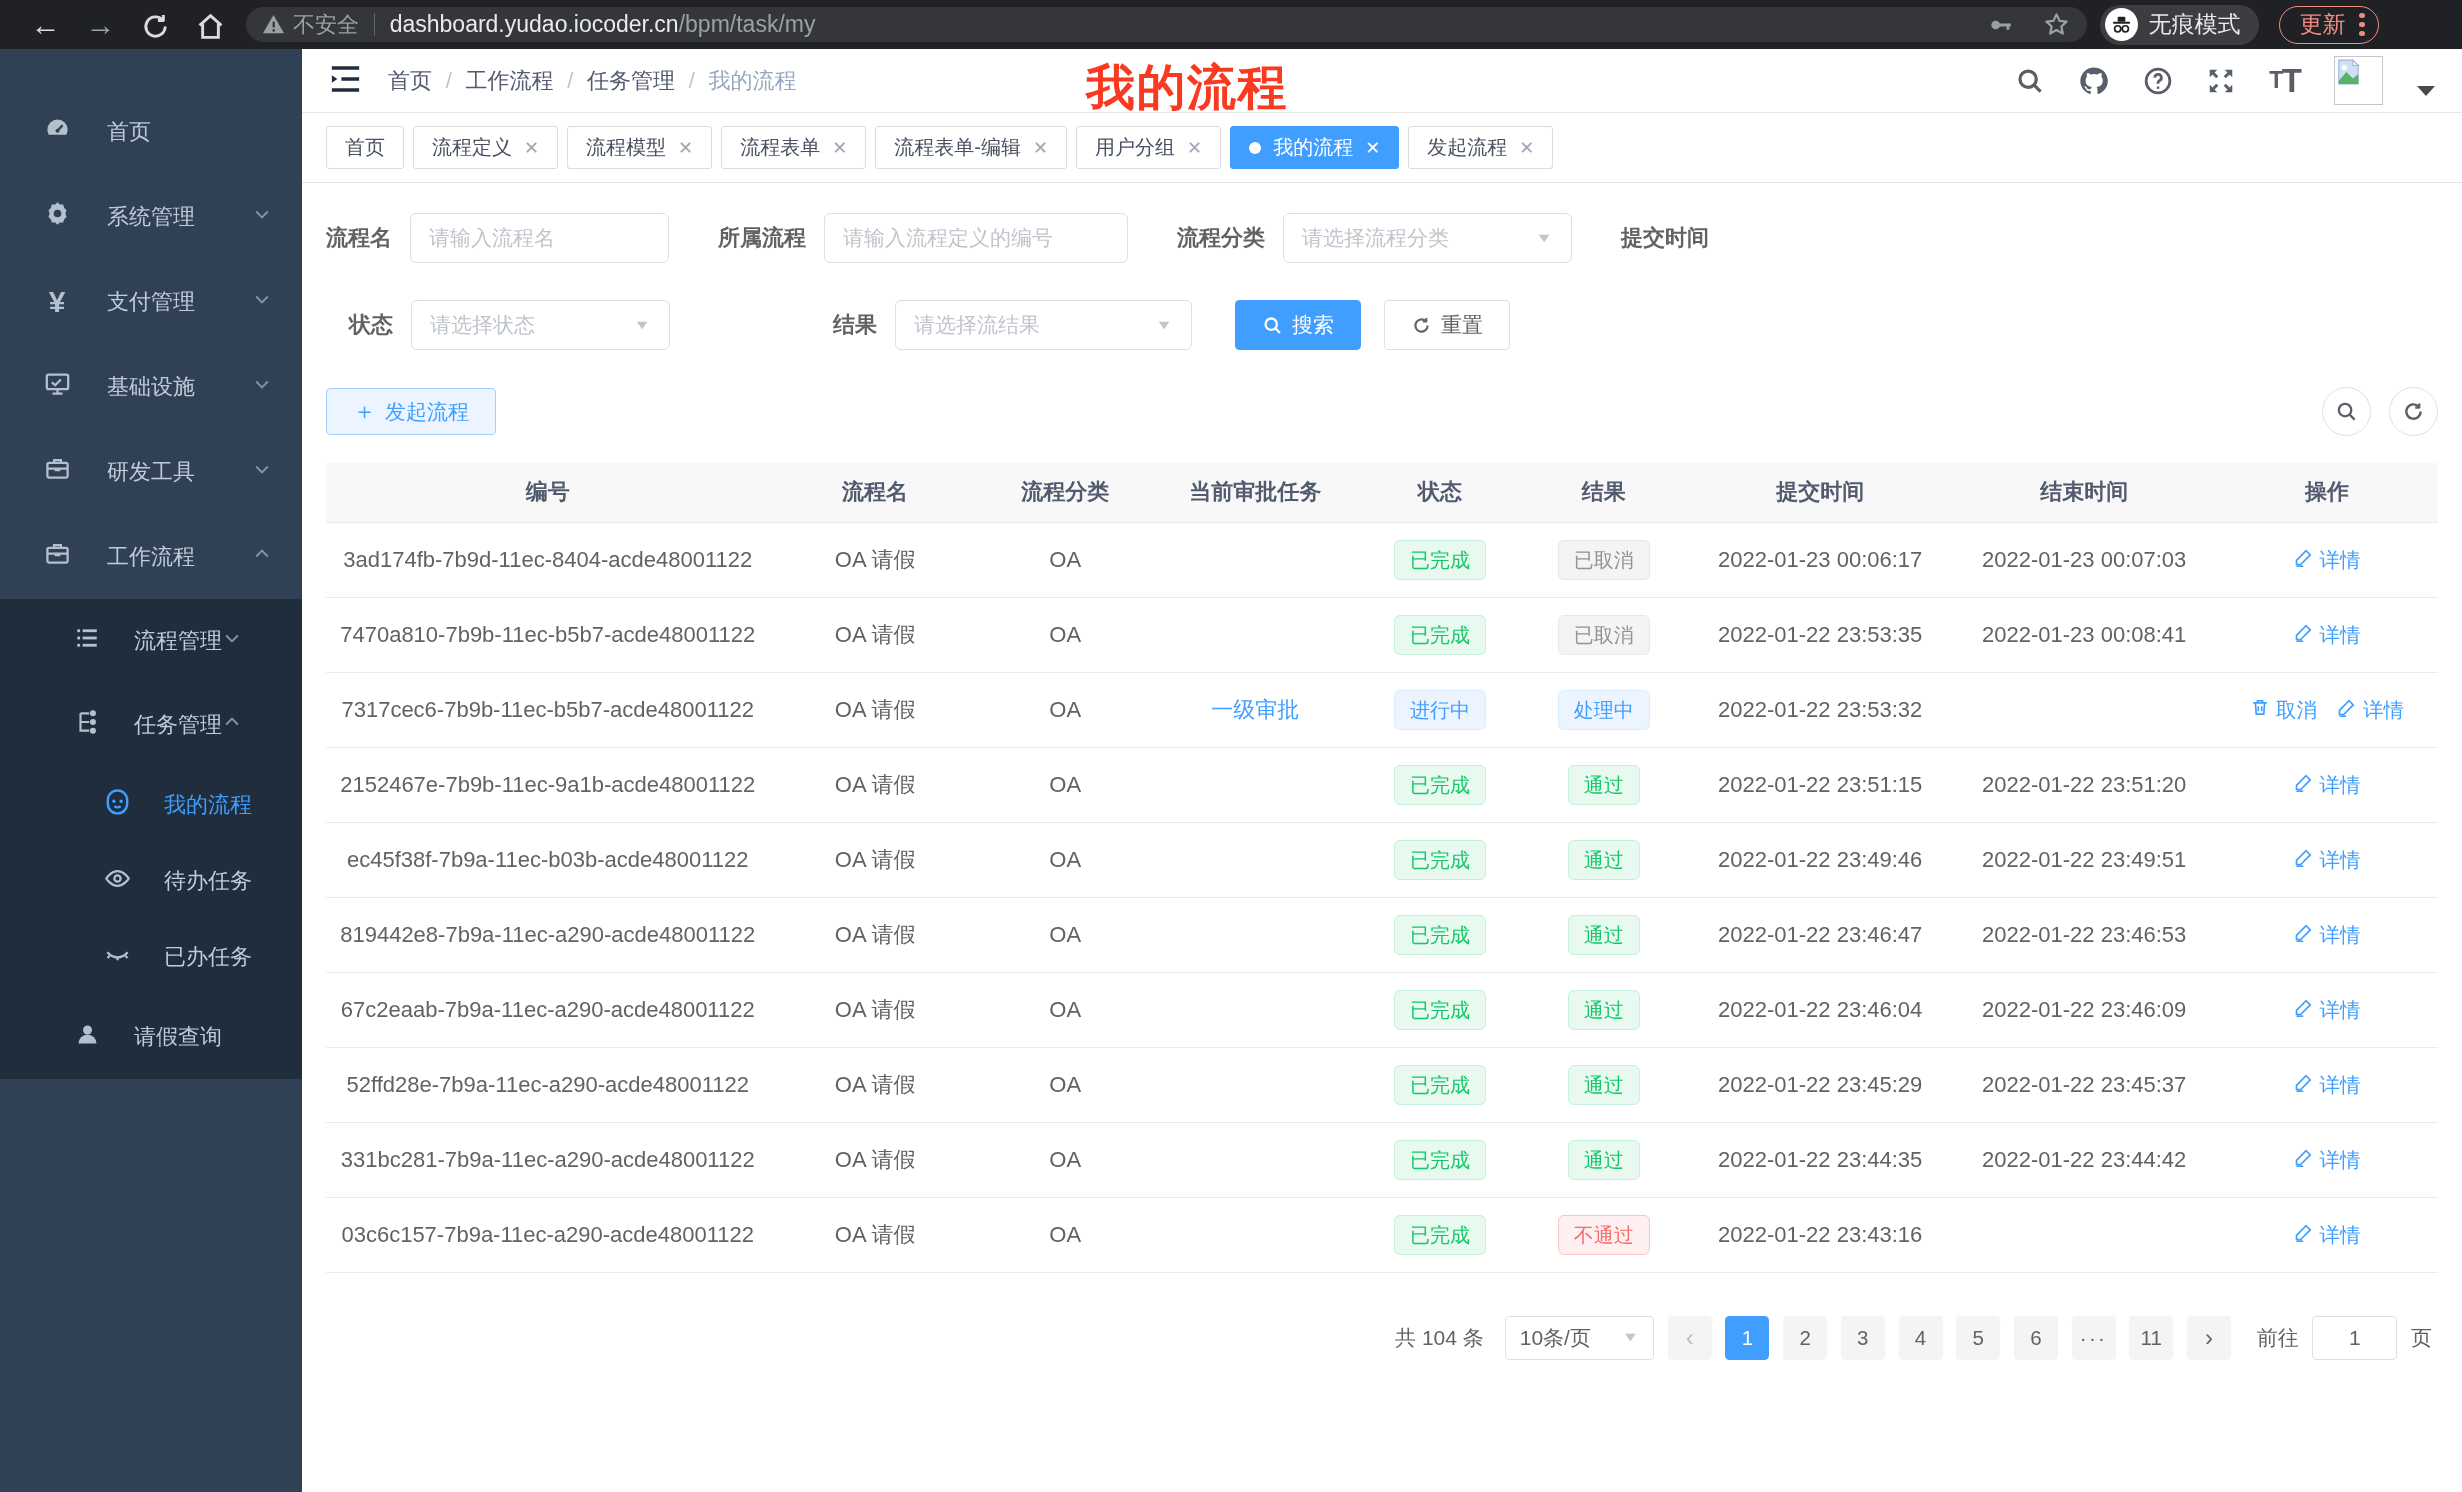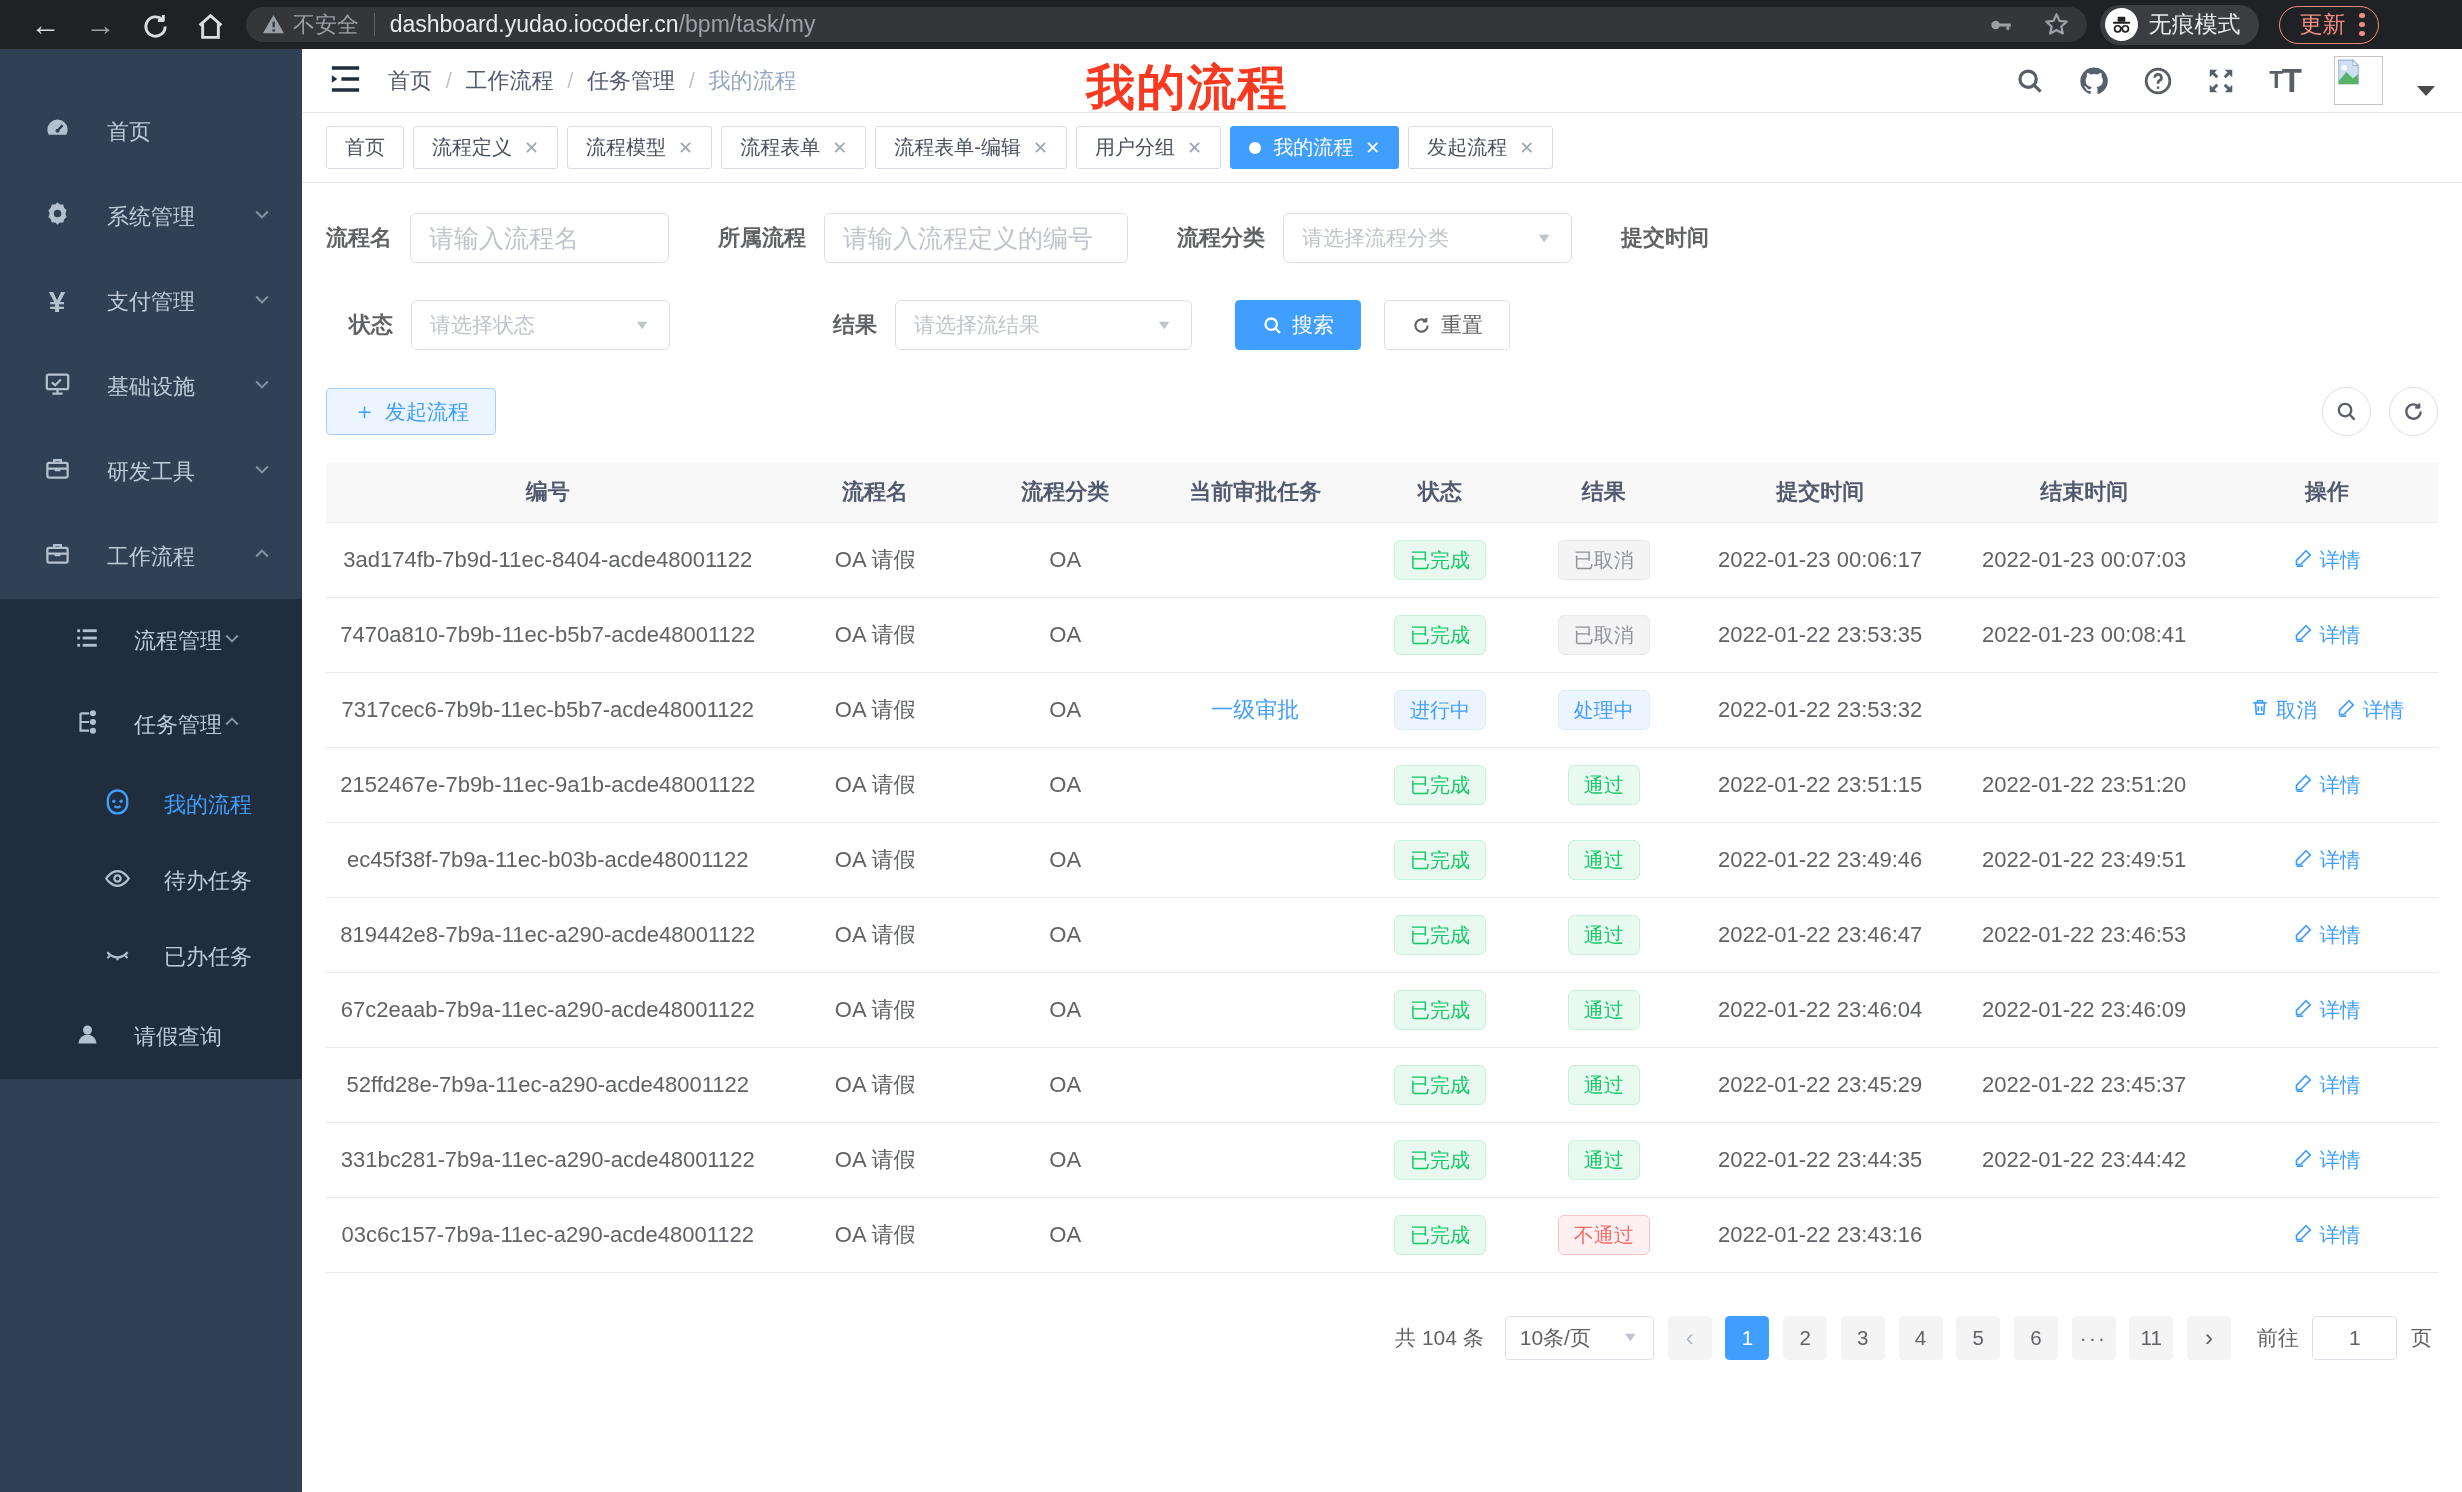--- a/index.html
+++ b/index.html
@@ -75,21 +75,21 @@
   .tab.active { background:#409eff; border-color:#409eff; color:#fff; }
   .tab.active .tab-x { color:#fff; }
   .tab-dot { width:12px; height:12px; border-radius:50%; background:#fff; }
 
   
   .content { flex:1 1 auto; padding:30px 24px 0 24px; overflow:hidden; }
   .filter-row { display:flex; align-items:center; margin-bottom:37px; }
   .f-label { font-size:22px; font-weight:bold; color:#606266; margin-right:18px; white-space:nowrap; }
   .f-box { height:50px; border:1.5px solid #dcdfe6; border-radius:6px; background:#fff; display:flex; align-items:center;
     padding:0 18px; color:#c0c4cc; font-size:21px; }
-  .f-box input { border:none; outline:none; width:100%; font-size:25px; color:#606266; background:transparent; }
+  .f-box input { border:none; outline:none; width:100%; font-size:21px; color:#606266; background:transparent; }
   .f-box input::placeholder { color:#c0c4cc; }
   .sel-caret { margin-left:auto; color:#c0c4cc; font-size:18px; transform:scaleY(.7); }
   .gap { width:49px; flex:0 0 auto; }
   .btn { height:50px; border-radius:4.6px; font-size:21px; display:flex; align-items:center; gap:9px;
     padding:0 26px; cursor:pointer; border:1.5px solid transparent; }
   .btn-primary { background:#409eff; color:#fff; }
   .btn-plain { background:#fff; border-color:#dcdfe6; color:#606266; }
   .btn-soft { background:#ecf5ff; border-color:#a0cfff; color:#409eff; }
 
   .toolbar-row { display:flex; align-items:center; margin:9px 0 27px 0; }

